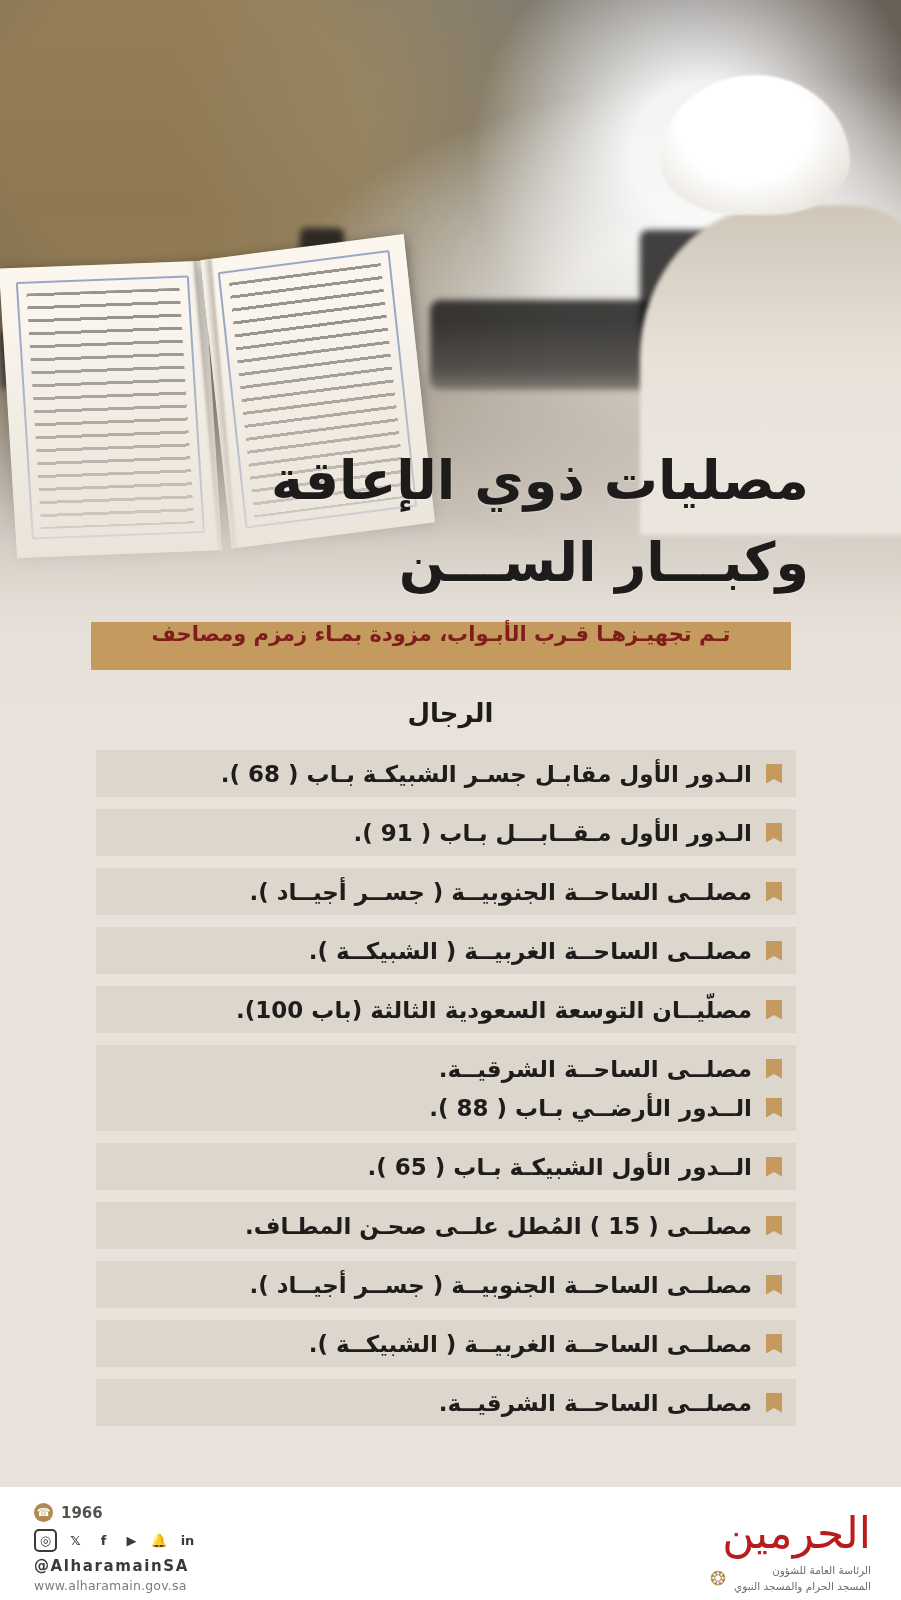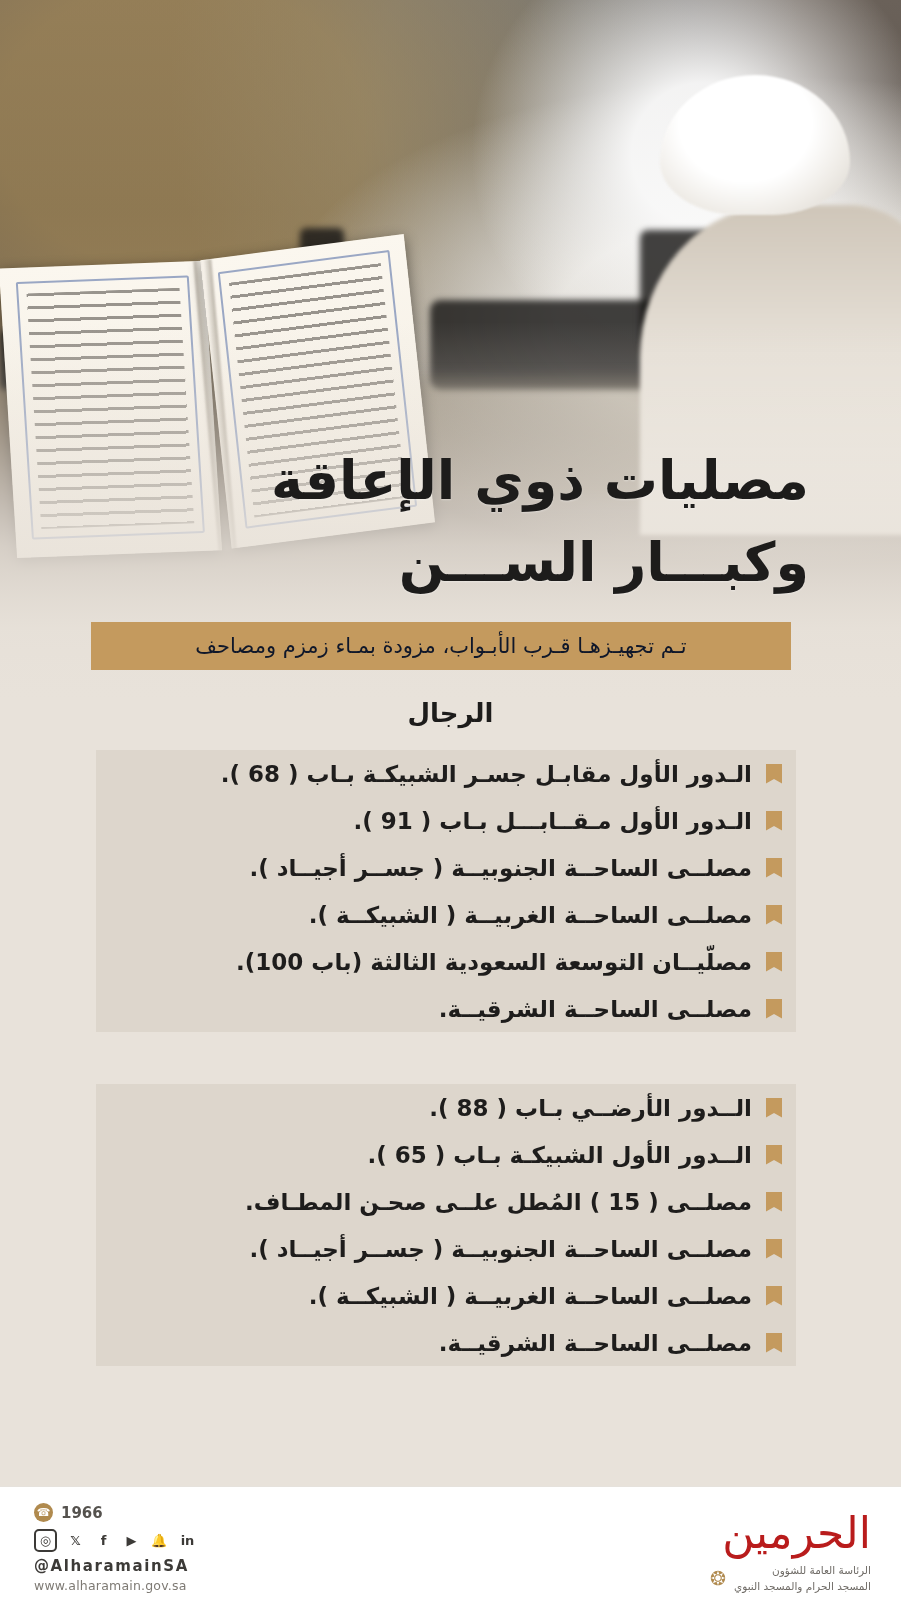--- a/index.html
+++ b/index.html
@@ -140,25 +140,25 @@
   .headline .l2 { display:block; }
 
   
   .subtitle {
     position: absolute;
     right: 110px;
     top: 622px;
     width: 700px;
     height: 48px;
     background: #c49a5e;
-    color: #0f172a;
+    color: #7f1d1d;
     font-size: 21px;
-    font-weight: normal;
-    display: flex;
-    align-items: center;
+    font-weight: bold;
+    display: flex;
+    align-items: flex-start;
     justify-content: center;
     letter-spacing: .2px;
   }
 
   
   .section-title {
     position: absolute;
     width: 901px;
     text-align: center;
     font-size: 26px;
@@ -173,21 +173,21 @@
     position: absolute;
     right: 105px;
     width: 700px;
   }
   #men-list   { top: 750px; }
   #women-list { top: 1084px; }
 
   .row {
     position: relative;
     height: 47px;
-    margin-bottom: 0;
+    margin-bottom: 12px;
     background: #ddd6cc;
     display: flex;
     align-items: center;
     justify-content: flex-start;
     padding-right: 14px;
     box-sizing: border-box;
   }
   .row .marker {
     width: 16px;
     height: 20px;

